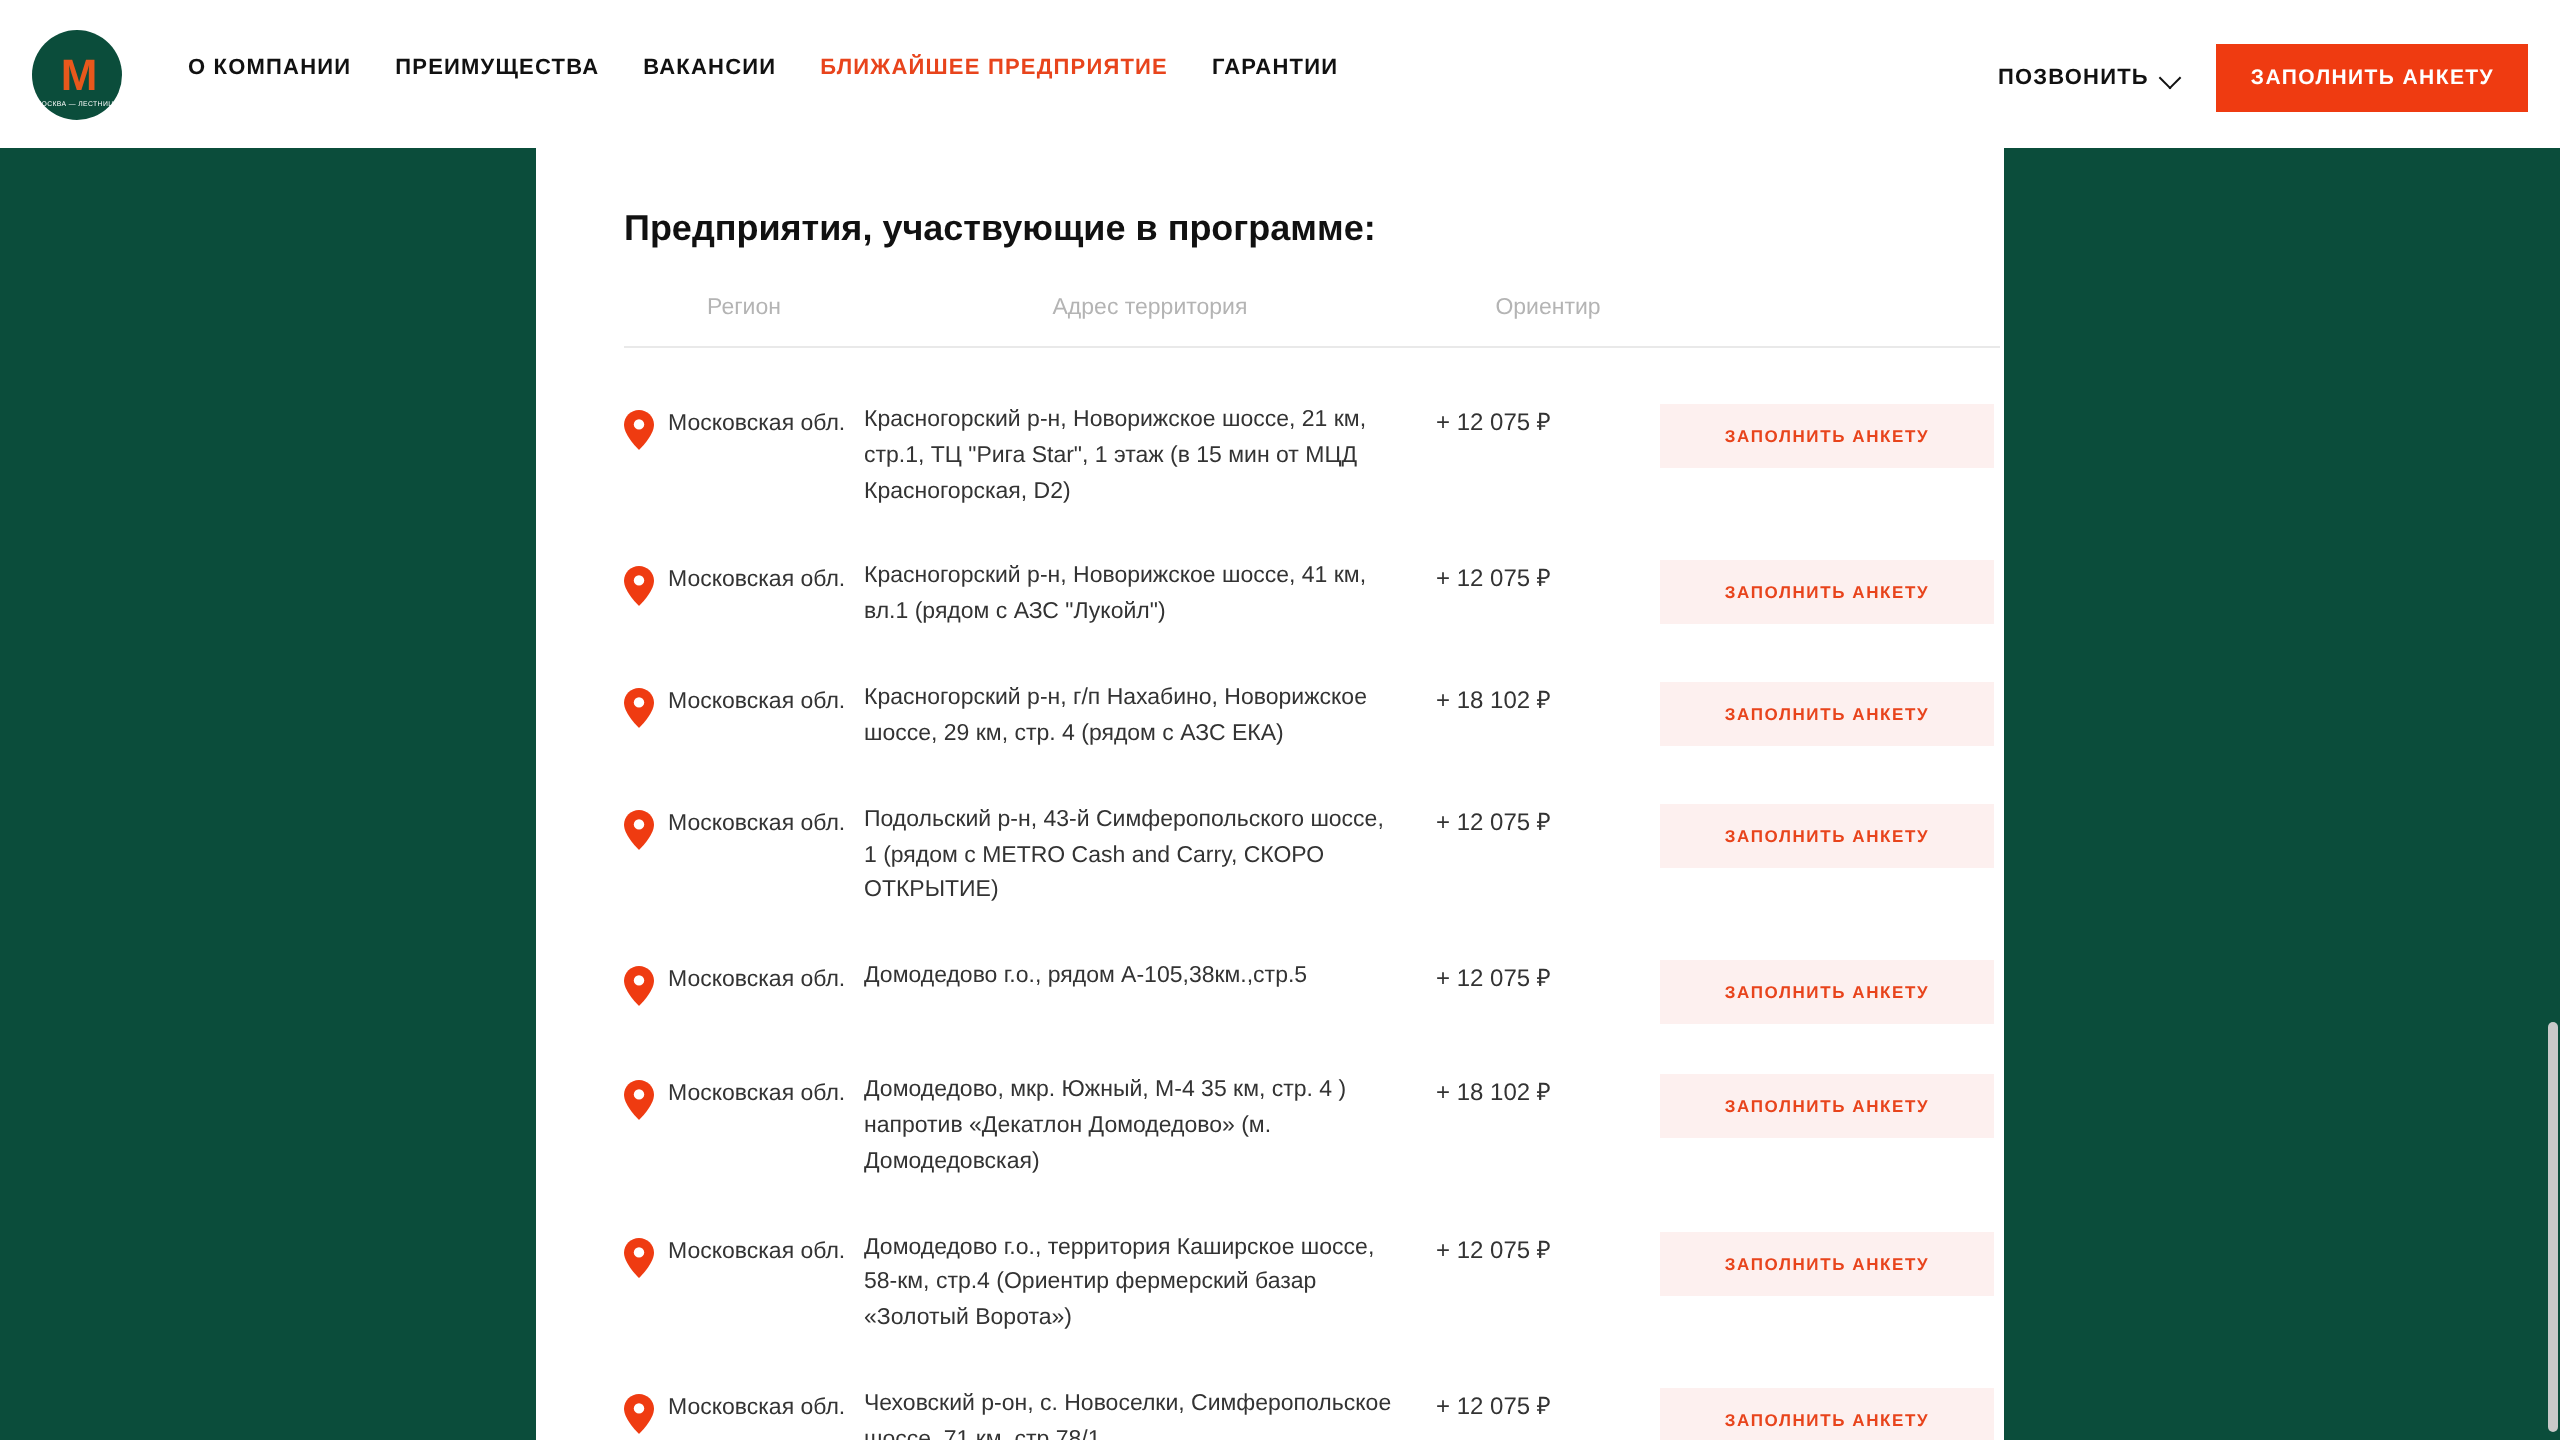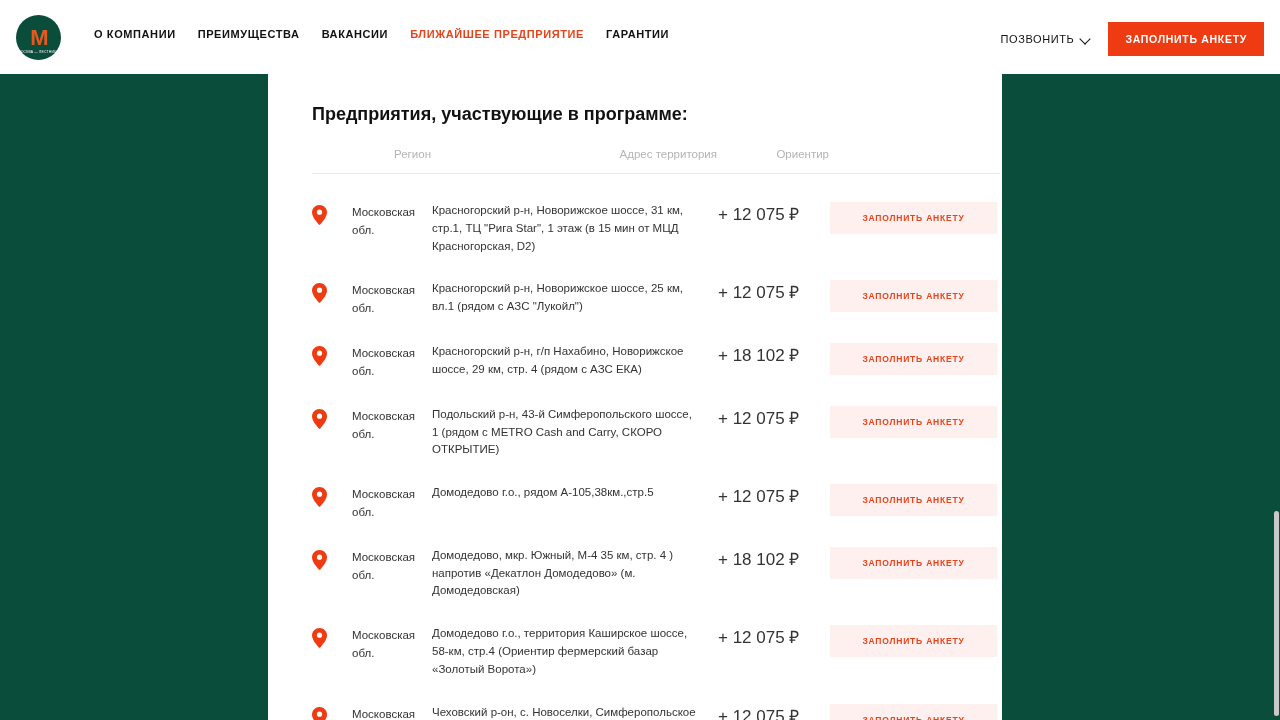--- a/index.html
+++ b/index.html
@@ -49,21 +49,21 @@
     color: #111111; text-decoration: none; text-transform: uppercase;
     font-weight: 700;
   }
   .nav a.active { color: #e8441c; }
   .header-right {
     position: absolute; right: 16px; top: 22px;
     display: flex; align-items: center; gap: 18px;
   }
   .call-btn {
     display: flex; align-items: center; gap: 7px;
-    font-size: 11px; letter-spacing: .6px; font-weight: 400;
+    font-size: 11px; letter-spacing: .6px; font-weight: 700;
     color: #111111; text-transform: uppercase; cursor: pointer;
     background: none; border: none; padding: 0;
     font-family: "Liberation Sans", sans-serif;
   }
   .chev { width: 9px; height: 9px; position: relative; display:inline-block; }
   .chev::after {
     content: ""; position: absolute; left: 0; top: 0;
     width: 7px; height: 7px;
     border-right: 1.6px solid #111; border-bottom: 1.6px solid #111;
     transform: rotate(45deg);
@@ -86,42 +86,42 @@
   }
   .card-title {
     margin: 30px 0 0 22px;
     font-size: 18px; font-weight: 700; color: #111111;
   }
   table {
     margin-top: 22px; margin-left: 22px;
     width: 688px; border-collapse: collapse;
   }
   thead th {
-    text-align: right; font-size: 11.5px; font-weight: 400;
+    text-align: center; font-size: 11.5px; font-weight: 400;
     color: #b4b4b4; padding-bottom: 13px;
     border-bottom: 1px solid #e9e9e9;
   }
   th.c-region { width: 120px; }
   th.c-addr { width: 286px; }
   th.c-pay { width: 112px; }
   th.c-act { width: 170px; }
   tbody tr td { padding: 13px 0 12px 0; vertical-align: top; }
   tbody tr:first-child td { padding-top: 28px; }
-  .region-cell { display: flex; align-items: flex-start; gap: 25px; }
+  .region-cell { display: flex; align-items: flex-start; gap: 7px; }
   .pin {
     flex: 0 0 auto; width: 15px; height: 20px; position: relative; margin-top: 3px;
   }
   .pin svg { display: block; }
   .region-label {
     font-size: 11.5px; color: #333333; line-height: 1.55; padding-top: 2px;
   }
   .addr {
     font-size: 11.5px; color: #333333; line-height: 1.55; padding-right: 22px;
   }
-  .pay { font-size: 17px; color: #333333; line-height: 1.55; white-space: nowrap; }
+  .pay { font-size: 12px; color: #333333; line-height: 1.55; white-space: nowrap; }
   .row-btn {
     display: block; width: 167px; padding: 11px 0;
     background: #fdf0ef; color: #e8441c;
     border: none; text-align: center;
     font-size: 8.5px; font-weight: 700; letter-spacing: .8px;
     text-transform: uppercase; cursor: pointer;
     font-family: "Liberation Sans", sans-serif;
   }
 
   
@@ -181,40 +181,40 @@
             <div class="region-cell">
               <span class="pin">
                 <svg width="15" height="20" viewBox="0 0 15 20">
                     <path d="M7.5 0C3.4 0 0 3.3 0 7.4 0 12.9 7.5 20 7.5 20S15 12.9 15 7.4C15 3.3 11.6 0 7.5 0z" fill="#ef3b11"></path>
                     <circle cx="7.5" cy="7.2" r="2.6" fill="#ffffff"></circle>
                   </svg>
               </span>
               <span class="region-label">Московская обл.</span>
             </div>
           </td>
-          <td class="addr">Красногорский р-н, Новорижское шоссе, 31 км, стр.1, ТЦ "Рига Star", 1 этаж (в 15 мин от МЦД Красногорская, D2)</td>
-          <td class="pay">+ 12 075 ₽</td>
-          <td>
-            <button class="row-btn">ЗАПОЛНИТЬ АНКЕТУ</button>
-          </td>
-        </tr>
-
-        <tr>
-          <td>
-            <div class="region-cell">
-              <span class="pin">
-                <svg width="15" height="20" viewBox="0 0 15 20">
-                    <path d="M7.5 0C3.4 0 0 3.3 0 7.4 0 12.9 7.5 20 7.5 20S15 12.9 15 7.4C15 3.3 11.6 0 7.5 0z" fill="#ef3b11"></path>
-                    <circle cx="7.5" cy="7.2" r="2.6" fill="#ffffff"></circle>
-                  </svg>
-              </span>
-              <span class="region-label">Московская обл.</span>
-            </div>
-          </td>
-          <td class="addr">Красногорский р-н, Новорижское шоссе, 25 км, вл.1 (рядом с АЗС "Лукойл")</td>
+          <td class="addr">Красногорский р-н, Новорижское шоссе, 21 км, стр.1, ТЦ "Рига Star", 1 этаж (в 15 мин от МЦД Красногорская, D2)</td>
+          <td class="pay">+ 12 075 ₽</td>
+          <td>
+            <button class="row-btn">ЗАПОЛНИТЬ АНКЕТУ</button>
+          </td>
+        </tr>
+
+        <tr>
+          <td>
+            <div class="region-cell">
+              <span class="pin">
+                <svg width="15" height="20" viewBox="0 0 15 20">
+                    <path d="M7.5 0C3.4 0 0 3.3 0 7.4 0 12.9 7.5 20 7.5 20S15 12.9 15 7.4C15 3.3 11.6 0 7.5 0z" fill="#ef3b11"></path>
+                    <circle cx="7.5" cy="7.2" r="2.6" fill="#ffffff"></circle>
+                  </svg>
+              </span>
+              <span class="region-label">Московская обл.</span>
+            </div>
+          </td>
+          <td class="addr">Красногорский р-н, Новорижское шоссе, 41 км, вл.1 (рядом с АЗС "Лукойл")</td>
           <td class="pay">+ 12 075 ₽</td>
           <td>
             <button class="row-btn">ЗАПОЛНИТЬ АНКЕТУ</button>
           </td>
         </tr>
 
         <tr>
           <td>
             <div class="region-cell">
               <span class="pin">

